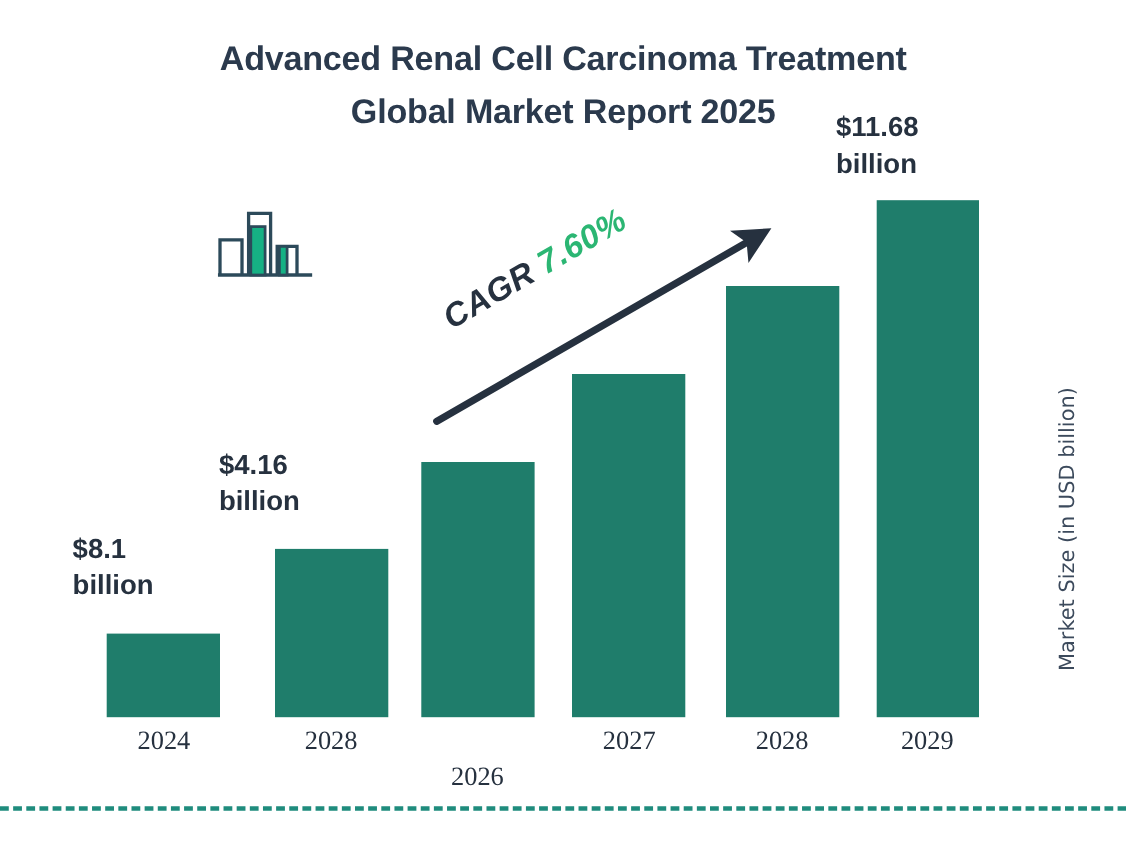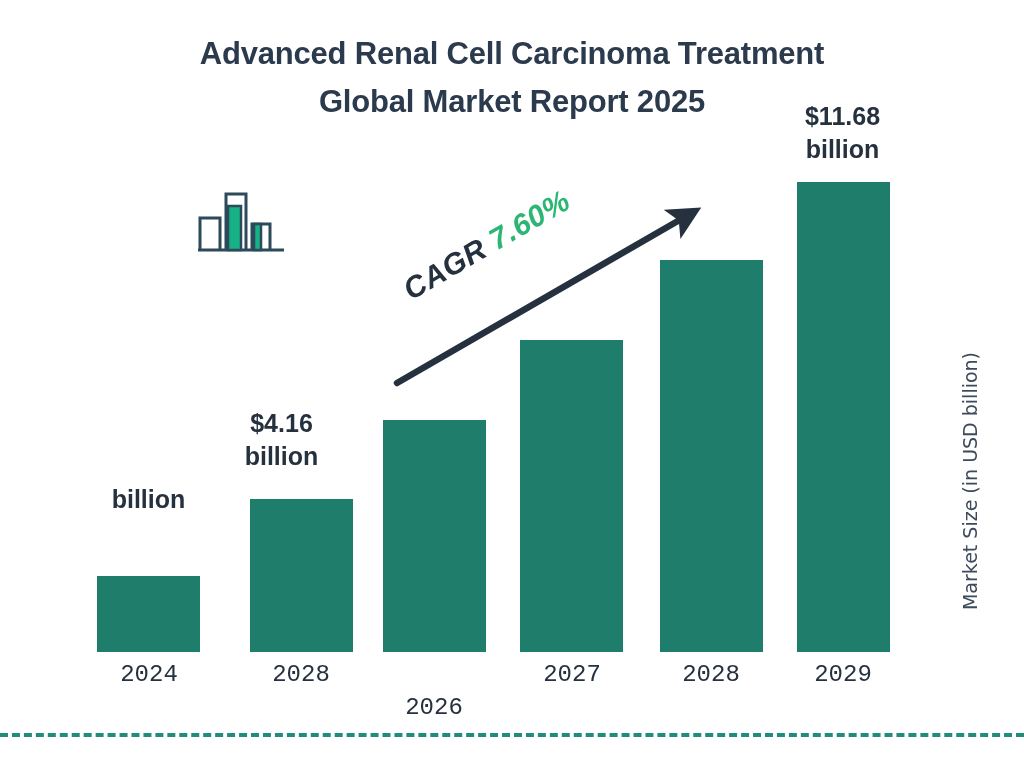--- a/index.html
+++ b/index.html
@@ -31,24 +31,24 @@
 
   
   .plot{position:absolute;left:0;top:0;width:1024px;height:768px;}
 
   .bar{
     position:absolute;background:#1f7d6b;
   }
   .xlabel{
     position:absolute;text-align:center;
     font-size:24px;color:#26313f;
-    font-family:Liberation Mono, monospace;
+    font-family:Liberation Serif, serif;
   }
   .vlabel{
-    position:absolute;text-align:center;
+    position:absolute;
     font-size:25px;line-height:33px;font-weight:bold;color:#26313f;
   }
 
   
   .ytitle{
     position:absolute;right:-96px;top:470px;
     width:300px;text-align:center;
     transform:rotate(-90deg);transform-origin:50% 50%;
     font-size:19px;color:#3c4a5c;
     font-family:"DejaVu Sans","Liberation Sans",sans-serif;
@@ -99,20 +99,21 @@
   <div class="plot">
 
     <div class="bar" style="left:97px;  top:576px; width:103px; height:76px;"></div>
     <div class="bar" style="left:250px; top:499px; width:103px; height:153px;"></div>
     <div class="bar" style="left:383px; top:420px; width:103px; height:232px;"></div>
     <div class="bar" style="left:520px; top:340px; width:103px; height:312px;"></div>
     <div class="bar" style="left:660px; top:260px; width:103px; height:392px;"></div>
     <div class="bar" style="left:797px; top:182px; width:93px;  height:470px;"></div>
 
     <div class="vlabel" style="left:66px; top:483px; width:165px;">
+      <div>$8.1</div>
       <div>billion</div>
     </div>
     <div class="vlabel" style="left:199px; top:407px; width:165px;">
       <div>$4.16</div>
       <div>billion</div>
     </div>
     <div class="vlabel" style="left:760px; top:100px; width:165px;">
       <div>$11.68</div>
       <div>billion</div>
     </div>

